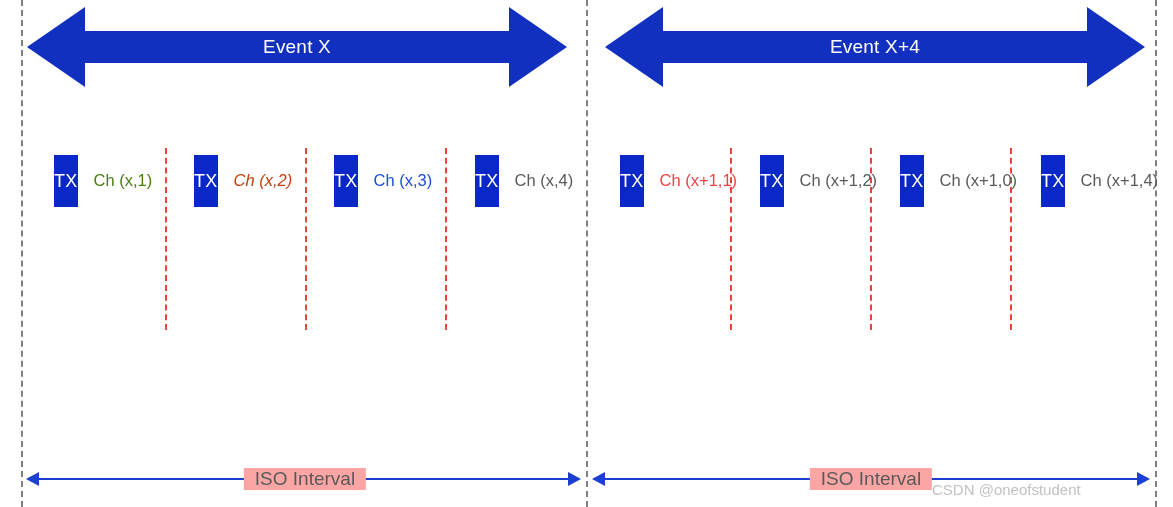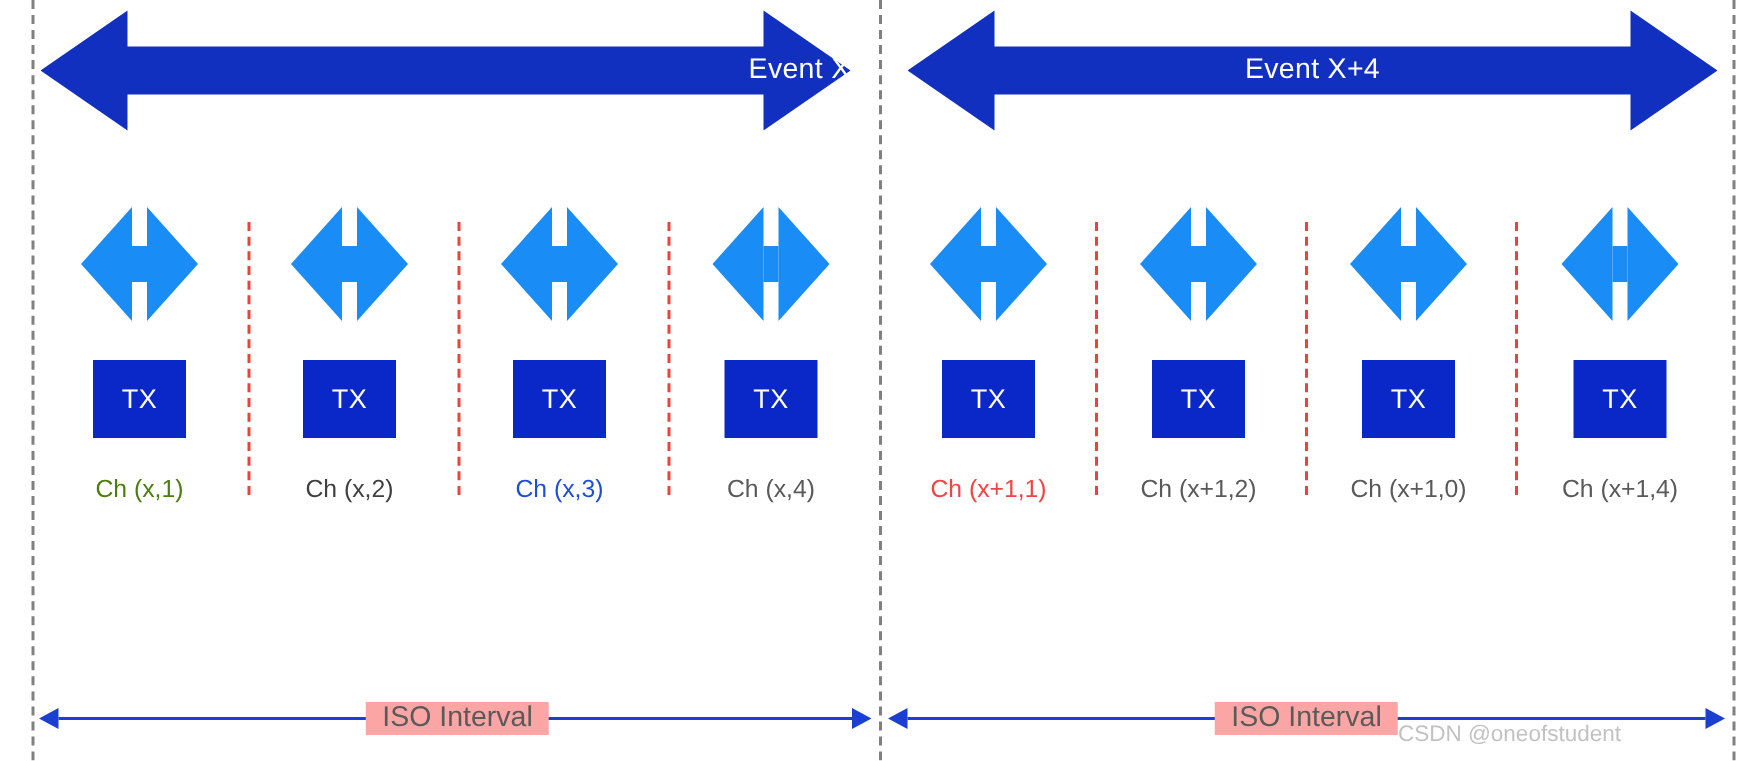--- a/index.html
+++ b/index.html
@@ -58,21 +58,21 @@
     font-weight: 400;
     letter-spacing: .2px;
     white-space: nowrap;
   }
 
   
   .channel {
     position: absolute;
     width: 110px;
     display: flex;
-    flex-direction: column;
+    flex-direction: row;
     align-items: center;
     gap: 16px;
   }
   .ch-icon {
     width: 78px;
     height: 76px;
     display: block;
   }
   .tx-box {
     width: 62px;
@@ -141,21 +141,21 @@
   <div id="separators">
       <div class="sep-line" style="left: 165px; top: 148px; height: 182px; border-left-color: rgb(232, 68, 58);"></div>
       <div class="sep-line" style="left: 305px; top: 148px; height: 182px; border-left-color: rgb(232, 68, 58);"></div>
       <div class="sep-line" style="left: 445px; top: 148px; height: 182px; border-left-color: rgb(232, 68, 58);"></div>
       <div class="sep-line" style="left: 730px; top: 148px; height: 182px; border-left-color: rgb(232, 68, 58);"></div>
       <div class="sep-line" style="left: 870px; top: 148px; height: 182px; border-left-color: rgb(232, 68, 58);"></div>
       <div class="sep-line" style="left: 1010px; top: 148px; height: 182px; border-left-color: rgb(232, 68, 58);"></div>
     </div>
 
   <div id="events">
-      <div class="event-arrow" style="left: 27px; top: 5px; width: 540px; justify-content: flex-end;">
+      <div class="event-arrow" style="left: 27px; top: 5px; width: 540px;">
         <svg class="ea-svg" viewBox="0 0 540 84" preserveAspectRatio="none">
           <polygon points="0,42 58,2 58,26 482,26 482,2 540,42 482,82 482,58 58,58 58,82" fill="#1230c0"></polygon>
         </svg>
         <span class="ea-label">Event X</span>
       </div>
       <div class="event-arrow" style="left: 605px; top: 5px; width: 540px;">
         <svg class="ea-svg" viewBox="0 0 540 84" preserveAspectRatio="none">
           <polygon points="0,42 58,2 58,26 482,26 482,2 540,42 482,82 482,58 58,58 58,82" fill="#1230c0"></polygon>
         </svg>
         <span class="ea-label">Event X+4</span>
@@ -172,21 +172,21 @@
         <div class="tx-box" style="background: rgb(10, 40, 200); color: rgb(255, 255, 255);">TX</div>
         <div class="ch-label" style="color: #4d7c0f;">Ch (x,1)</div>
       </div>
       <div class="channel" style="left: 178px; top: 138px;">
         <svg class="ch-icon" viewBox="0 0 78 76">
           <polygon points="0,38 34,0 34,26 34,50 34,76" fill="#1a8cf5"></polygon>
           <polygon points="78,38 44,0 44,26 44,50 44,76" fill="#1a8cf5"></polygon>
           <rect x="34" y="26" width="10" height="24" fill="#1a8cf5"></rect>
         </svg>
         <div class="tx-box" style="background: rgb(10, 40, 200); color: rgb(255, 255, 255);">TX</div>
-        <div class="ch-label" style="color: #404040;">Ch (x,2)</div>
+        <div class="ch-label" style="color: #c2410c; font-style: italic;">Ch (x,2)</div>
       </div>
       <div class="channel" style="left: 318px; top: 138px;">
         <svg class="ch-icon" viewBox="0 0 78 76">
           <polygon points="0,38 34,0 34,26 34,50 34,76" fill="#1a8cf5"></polygon>
           <polygon points="78,38 44,0 44,26 44,50 44,76" fill="#1a8cf5"></polygon>
           <rect x="34" y="26" width="10" height="24" fill="#1a8cf5"></rect>
         </svg>
         <div class="tx-box" style="background: rgb(10, 40, 200); color: rgb(255, 255, 255);">TX</div>
         <div class="ch-label" style="color: #1d4ed8;">Ch (x,3)</div>
       </div>

